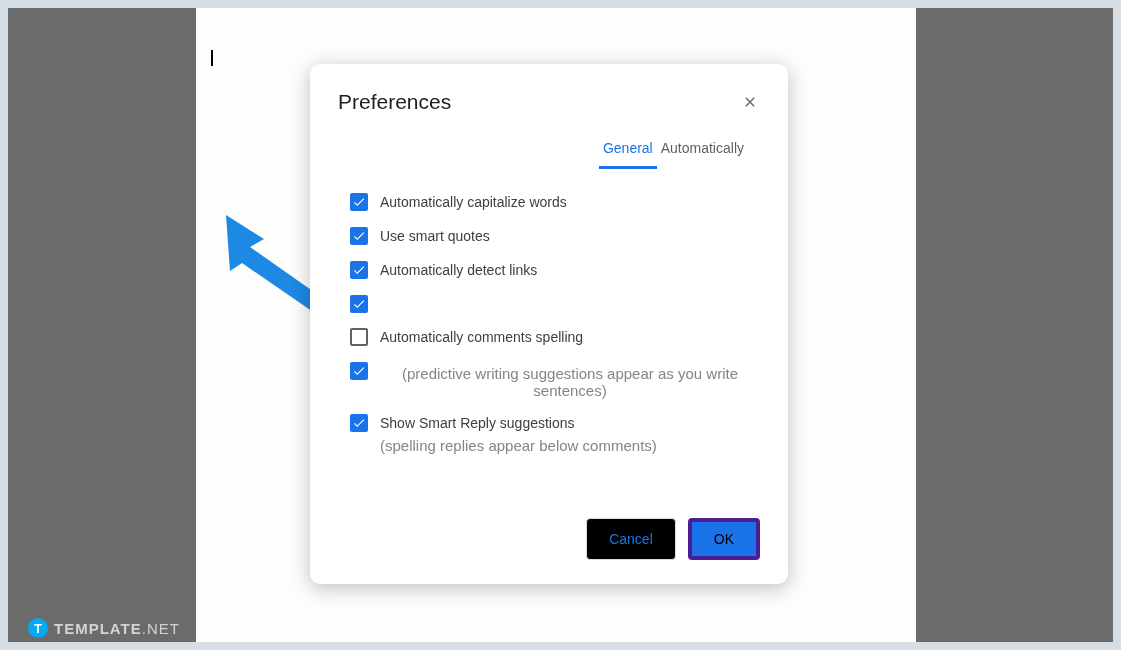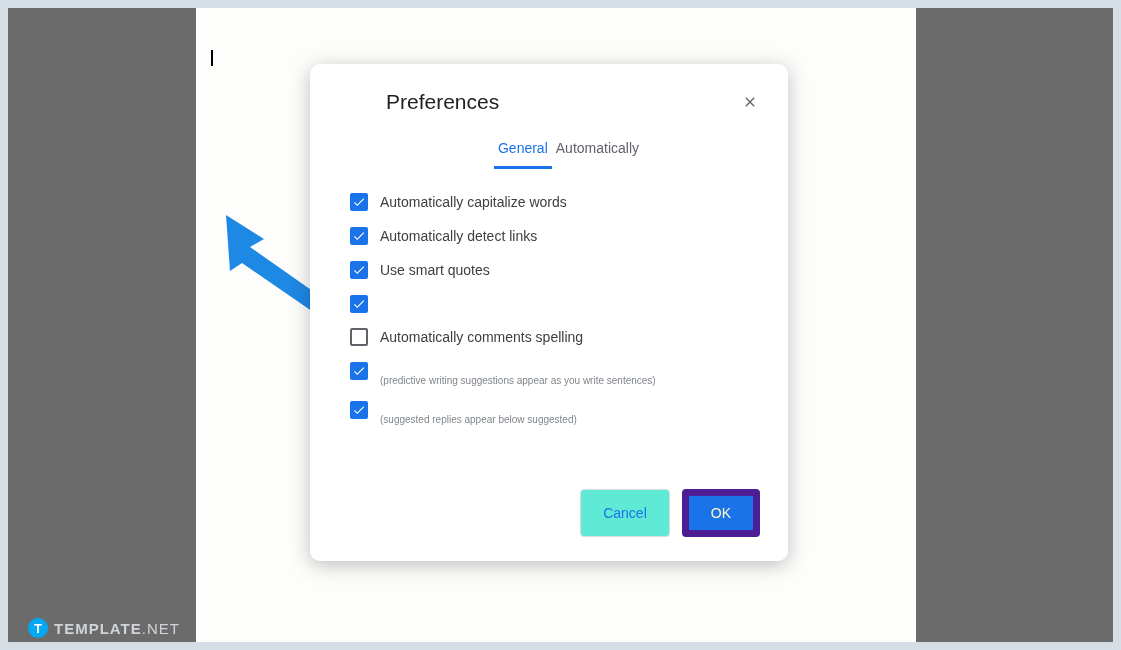--- a/index.html
+++ b/index.html
@@ -38,37 +38,36 @@
     background: #fff;
     border-radius: 10px;
     box-shadow: 0 4px 20px rgba(0,0,0,0.25);
     padding: 26px 0 24px 0;
   }
   .dialog-header {
     display: flex;
     justify-content: space-between;
     align-items: center;
     padding: 0 28px 18px 28px;
-    margin-left: 48px;
   }
   .dialog-title {
     font-size: 21px;
     color: #202124;
     font-weight: 400;
   }
   .close-x {
     color: #5f6368;
     font-size: 18px;
     cursor: pointer;
     width: 20px; height: 20px;
     display: flex; align-items: center; justify-content: center;
   }
   .tabs {
     display: flex;
-    justify-content: center;
+    justify-content: flex-end;
     padding: 0 40px 0 40px;
     border-bottom: 1px solid transparent;
     margin-left: 39px;
   }
   .tab {
     font-size: 14px;
     color: #5f6368;
     padding: 8px 4px 10px 4px;
     cursor: pointer;
     font-weight: 500;
@@ -108,47 +107,48 @@
   .option-text {
     display: flex;
     flex-direction: column;
   }
   .option-label {
     font-size: 14px;
     color: #3c4043;
     line-height: 20px;
   }
   .option-sub {
-    font-size: 10px;
+    font-size: 15px;
     color: #80868b;
-    margin-top: 14px;
+    margin-top: 4px;
+    text-align: center;
   }
   .footer {
     display: flex;
     justify-content: flex-end;
     gap: 12px;
     padding: 40px 28px 0 28px;
   }
   .btn {
     padding: 9px 22px;
     font-size: 14px;
     border-radius: 4px;
     cursor: pointer;
     font-weight: 500;
     font-family: Arial, sans-serif;
   }
   .btn-cancel {
-    background: #5eead4;
+    background: #000000;
     border: 1px solid #dadce0;
     color: #1a73e8;
   }
   .btn-ok {
     background: #1a73e8;
-    border: 7px solid #4c1d95;
-    color: #fef9c3;
+    border: 4px solid #4c1d95;
+    color: #000000;
   }
   .arrow {
     position: absolute;
     top: 209px;
     left: 212px;
     width: 140px;
     height: 120px;
     pointer-events: none;
   }
   .watermark {
@@ -215,39 +215,39 @@
           <div class="option-label">Automatically capitalize words</div>
         </div>
       </div>
       <div class="option-row">
         <div class="checkbox checked">
           <svg viewBox="0 0 24 24">
             <path d="M9 16.17 4.83 12l-1.42 1.41L9 19 21 7l-1.41-1.41z" fill="#fff"></path>
           </svg>
         </div>
         <div class="option-text">
+          <div class="option-label">Use smart quotes</div>
+        </div>
+      </div>
+      <div class="option-row">
+        <div class="checkbox checked">
+          <svg viewBox="0 0 24 24">
+            <path d="M9 16.17 4.83 12l-1.42 1.41L9 19 21 7l-1.41-1.41z" fill="#fff"></path>
+          </svg>
+        </div>
+        <div class="option-text">
           <div class="option-label">Automatically detect links</div>
         </div>
       </div>
       <div class="option-row">
         <div class="checkbox checked">
           <svg viewBox="0 0 24 24">
             <path d="M9 16.17 4.83 12l-1.42 1.41L9 19 21 7l-1.41-1.41z" fill="#fff"></path>
           </svg>
         </div>
-        <div class="option-text">
-          <div class="option-label">Use smart quotes</div>
-        </div>
-      </div>
-      <div class="option-row">
-        <div class="checkbox checked">
-          <svg viewBox="0 0 24 24">
-            <path d="M9 16.17 4.83 12l-1.42 1.41L9 19 21 7l-1.41-1.41z" fill="#fff"></path>
-          </svg>
-        </div>
       </div>
       <div class="option-row">
         <div class="checkbox unchecked"></div>
         <div class="option-text">
           <div class="option-label">Automatically comments spelling</div>
         </div>
       </div>
       <div class="option-row">
         <div class="checkbox checked">
           <svg viewBox="0 0 24 24">
@@ -258,21 +258,22 @@
           <div class="option-sub">(predictive writing suggestions appear as you write sentences)</div>
         </div>
       </div>
       <div class="option-row">
         <div class="checkbox checked">
           <svg viewBox="0 0 24 24">
             <path d="M9 16.17 4.83 12l-1.42 1.41L9 19 21 7l-1.41-1.41z" fill="#fff"></path>
           </svg>
         </div>
         <div class="option-text">
-          <div class="option-sub">(suggested replies appear below suggested)</div>
+          <div class="option-label">Show Smart Reply suggestions</div>
+          <div class="option-sub">(spelling replies appear below comments)</div>
         </div>
       </div>
     </div>
 
   <div class="footer">
     <button class="btn btn-cancel">Cancel</button>
     <button class="btn btn-ok">OK</button>
   </div>
 </div>
 

